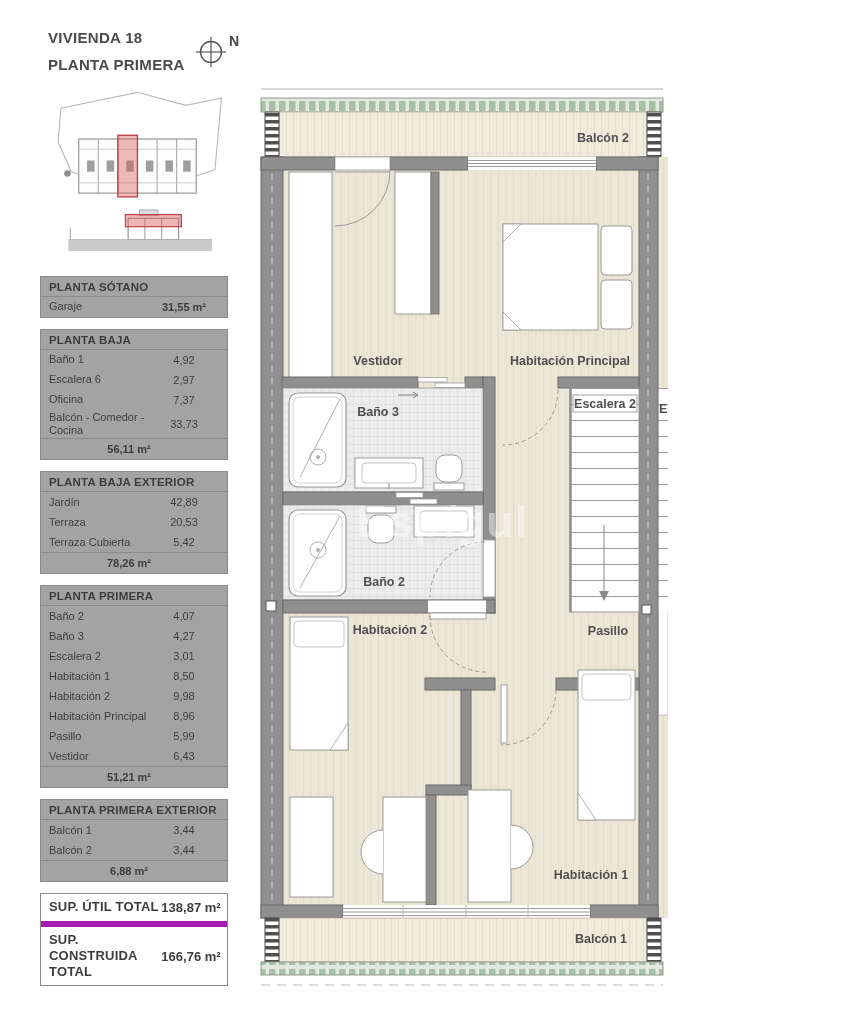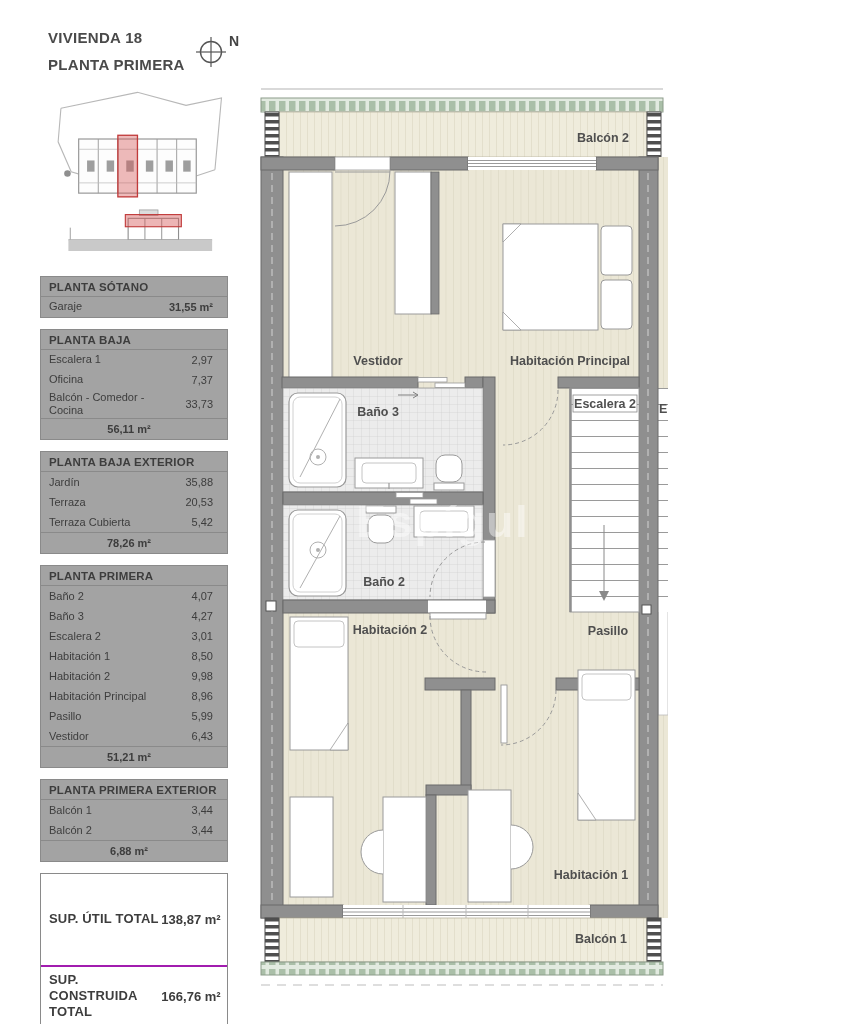--- a/index.html
+++ b/index.html
@@ -10,27 +10,27 @@
   .sidebar{position:absolute;left:40px;top:30px;width:188px;}
   .title-block{margin-bottom:4px;}
   .title-line{font-size:15px;font-weight:bold;color:#4a4a4a;letter-spacing:.3px;line-height:1.0;margin:0 0 12px 8px;}
   .north{position:absolute;left:152px;top:2px;}
   .minimap{display:block;margin:2px 0 12px 6px;}
 
   .atable{border:1px solid #8a8a8a;background:#a3a3a3;margin-bottom:11px;}
   .thead{font-size:11.5px;font-weight:bold;color:#3d3d3d;padding:4px 8px 3px 8px;border-bottom:1px solid #8a8a8a;letter-spacing:.2px;}
   .trow{display:flex;align-items:center;min-height:20px;font-size:11px;padding-left:8px;}
   .tlabel{flex:1;padding:1px 2px 1px 0;line-height:1.2;}
-  .tvalue{width:58px;text-align:right;margin-right:14px;}
+  .tvalue{width:58px;text-align:center;margin-right:14px;}
   .trow.bold .tvalue{font-weight:bold;}
   .tfoot{border-top:1px solid #8a8a8a;font-size:11px;font-weight:bold;text-align:center;padding:4px 18px 4px 8px;}
 
   .summary{border:1px solid #8a8a8a;background:#fff;}
-  .srow{display:flex;align-items:center;padding:5px 6px 5px 8px;margin-top:32px;}
-  .srow + .srow{border-top:2px solid #a21caf;}
+  .srow{display:flex;align-items:center;padding:5px 6px 5px 8px;}
+  .srow + .srow{border-top:6px solid #a21caf;}
   .slabel{width:112px;font-size:13px;font-weight:bold;line-height:1.25;letter-spacing:.2px;}
   .svalue{flex:1;text-align:center;font-size:13px;font-weight:bold;white-space:nowrap;}
 
   
   .plan{position:absolute;left:258px;top:85px;}
   .plan text{font-family:"Liberation Sans",sans-serif;}
   .room-label{font-size:12.5px;font-weight:bold;fill:#4f4f4f;}
 </style>
 </head>
 <body>
@@ -101,41 +101,45 @@
             <span class="tlabel">Garaje</span>
             <span class="tvalue">31,55 m²</span>
           </div>
         </div>
     </div>
 
     <div class="atable">
       <div class="thead">PLANTA BAJA</div>
       <div>
           <div class="trow">
-            <span class="tlabel">Escalera 1</span>
+            <span class="tlabel">Baño 1</span>
+            <span class="tvalue">4,92</span>
+          </div>
+          <div class="trow">
+            <span class="tlabel">Escalera 6</span>
             <span class="tvalue">2,97</span>
           </div>
           <div class="trow">
             <span class="tlabel">Oficina</span>
             <span class="tvalue">7,37</span>
           </div>
           <div class="trow">
             <span class="tlabel">Balcón - Comedor - Cocina</span>
             <span class="tvalue">33,73</span>
           </div>
         </div>
       <div class="tfoot">56,11 m²</div>
     </div>
 
     <div class="atable">
       <div class="thead">PLANTA BAJA EXTERIOR</div>
       <div>
           <div class="trow">
             <span class="tlabel">Jardín</span>
-            <span class="tvalue">35,88</span>
+            <span class="tvalue">42,89</span>
           </div>
           <div class="trow">
             <span class="tlabel">Terraza</span>
             <span class="tvalue">20,53</span>
           </div>
           <div class="trow">
             <span class="tlabel">Terraza Cubierta</span>
             <span class="tvalue">5,42</span>
           </div>
         </div>

